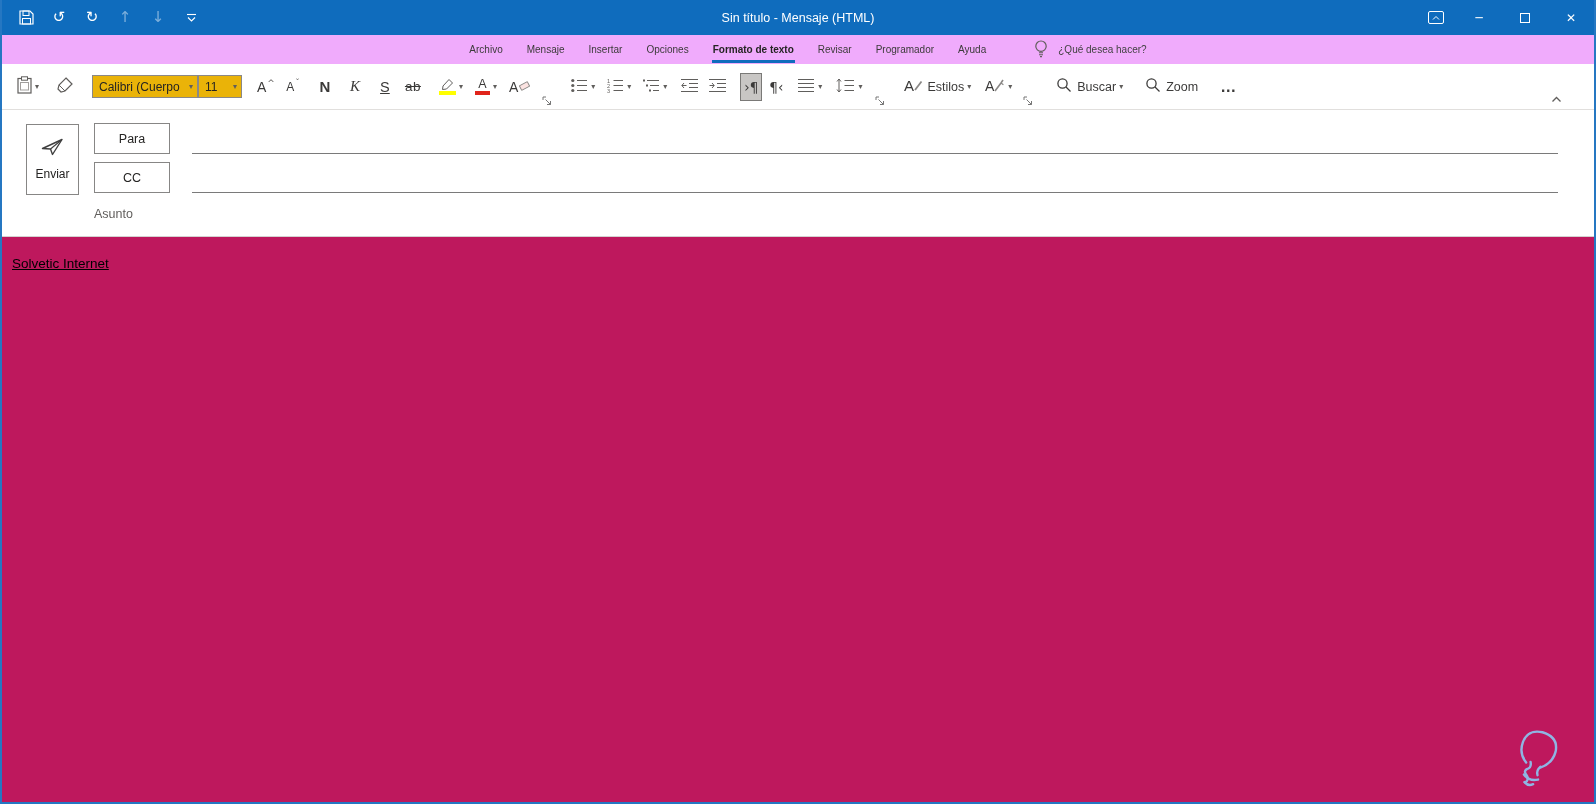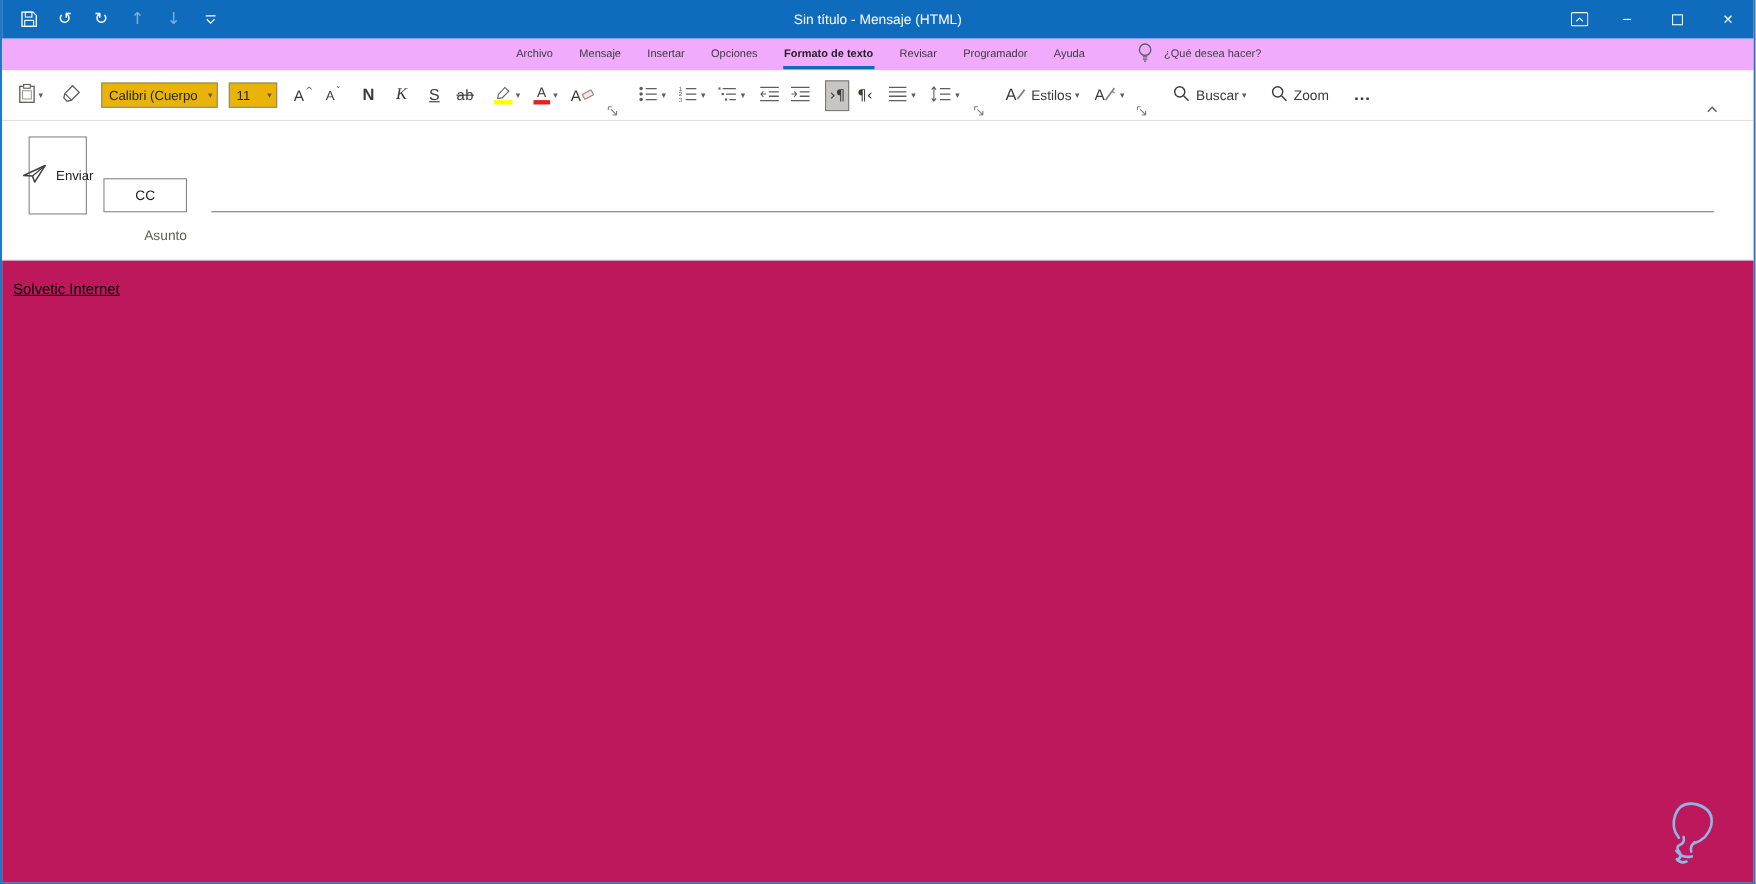--- a/index.html
+++ b/index.html
@@ -75,37 +75,37 @@
   .collapse-caret { position:absolute; right:32px; bottom:3px; }
   .ellipsis { font-size:16px; font-weight:700; color:#3b3a39; letter-spacing:1px; }
 
   
   .compose {
     flex:0 0 127px; background:#fff; border-bottom:1px solid #d4d2d0; position:relative;
   }
   .send-btn {
     position:absolute; left:24px; top:14px; width:53px; height:71px;
     border:1px solid #878685; background:#fff;
-    display:flex; flex-direction:row; align-items:center; justify-content:center; gap:8px;
+    display:flex; flex-direction:column; align-items:center; justify-content:center; gap:8px;
     font-size:12px; color:#252423;
   }
   .addr-row { position:absolute; left:92px; right:36px; display:flex; align-items:stretch; }
   .addr-row.row-to { top:13px; }
   .addr-row.row-cc { top:52px; }
   .addr-btn {
     width:76px; height:31px; border:1px solid #878685; background:#fff;
     display:flex; align-items:center; justify-content:center; font-size:12.5px; color:#252423;
     flex:0 0 76px;
   }
   .addr-field {
     flex:1; margin-left:22px; border-bottom:1px solid #7a7a7a; height:31px;
     font-size:13px; color:#252423; display:flex; align-items:flex-end; padding:0 4px 3px;
   }
   .subject-label {
-    position:absolute; left:92px; width:76px; top:97px; text-align:right;
+    position:absolute; left:92px; width:76px; top:97px; text-align:left;
     font-size:12.5px; color:#605e5c;
   }
   .subject-field {
     position:absolute; left:190px; right:36px; top:92px; height:30px;
     font-size:13px; color:#252423; display:flex; align-items:flex-end; padding:0 4px 3px;
   }
 
   
   .msgbody { flex:1; background:#be185d; position:relative; padding:17px 10px; }
   .body-text {
@@ -193,21 +193,21 @@
             <path d="M9 1 L15 7 L8 14 L4 15 L1 12 L2 8 Z" fill="none" stroke="#605e5c" stroke-width="1.2"></path>
             <path d="M2 8 L8 14" stroke="#605e5c"></path>
           </svg>
       </span>
     </span>
 
     <span class="combo" style="margin-left:16px;width:106px">
       <span>Calibri (Cuerpo</span>
       <span class="chev">▾</span>
     </span>
-    <span class="combo" style="margin-left:10px;width:44px">
+    <span class="combo" style="width:44px">
       <span>11</span>
       <span class="chev">▾</span>
     </span>
     <span class="rb" style="margin-left:12px">
       <span class="txtbtn">A</span>
       <span class="sup-caret">^</span>
     </span>
     <span class="rb" style="margin-left:4px">
       <span class="txtbtn" style="font-size:12px">A</span>
       <span class="sup-caret">ˇ</span>
@@ -401,20 +401,24 @@
     <button class="send-btn">
       <span>
         <svg width="23" height="18" viewBox="0 0 23 18">
             <path d="M1.5 10.5 L21 1.5 L11.5 16.5 L9.5 11 Z" fill="none" stroke="#404040" stroke-width="1.4" stroke-linejoin="round"></path>
             <path d="M9.5 11 L21 1.5" stroke="#404040" stroke-width="1.2"></path>
           </svg>
       </span>
       <span>Enviar</span>
     </button>
 
+    <div class="addr-row row-to">
+      <button class="addr-btn">Para</button>
+      <div class="addr-field"></div>
+    </div>
 
     <div class="addr-row row-cc">
       <button class="addr-btn">CC</button>
       <div class="addr-field"></div>
     </div>
 
     <div class="subject-label">Asunto</div>
     <div class="subject-field"></div>
   </div>
 

